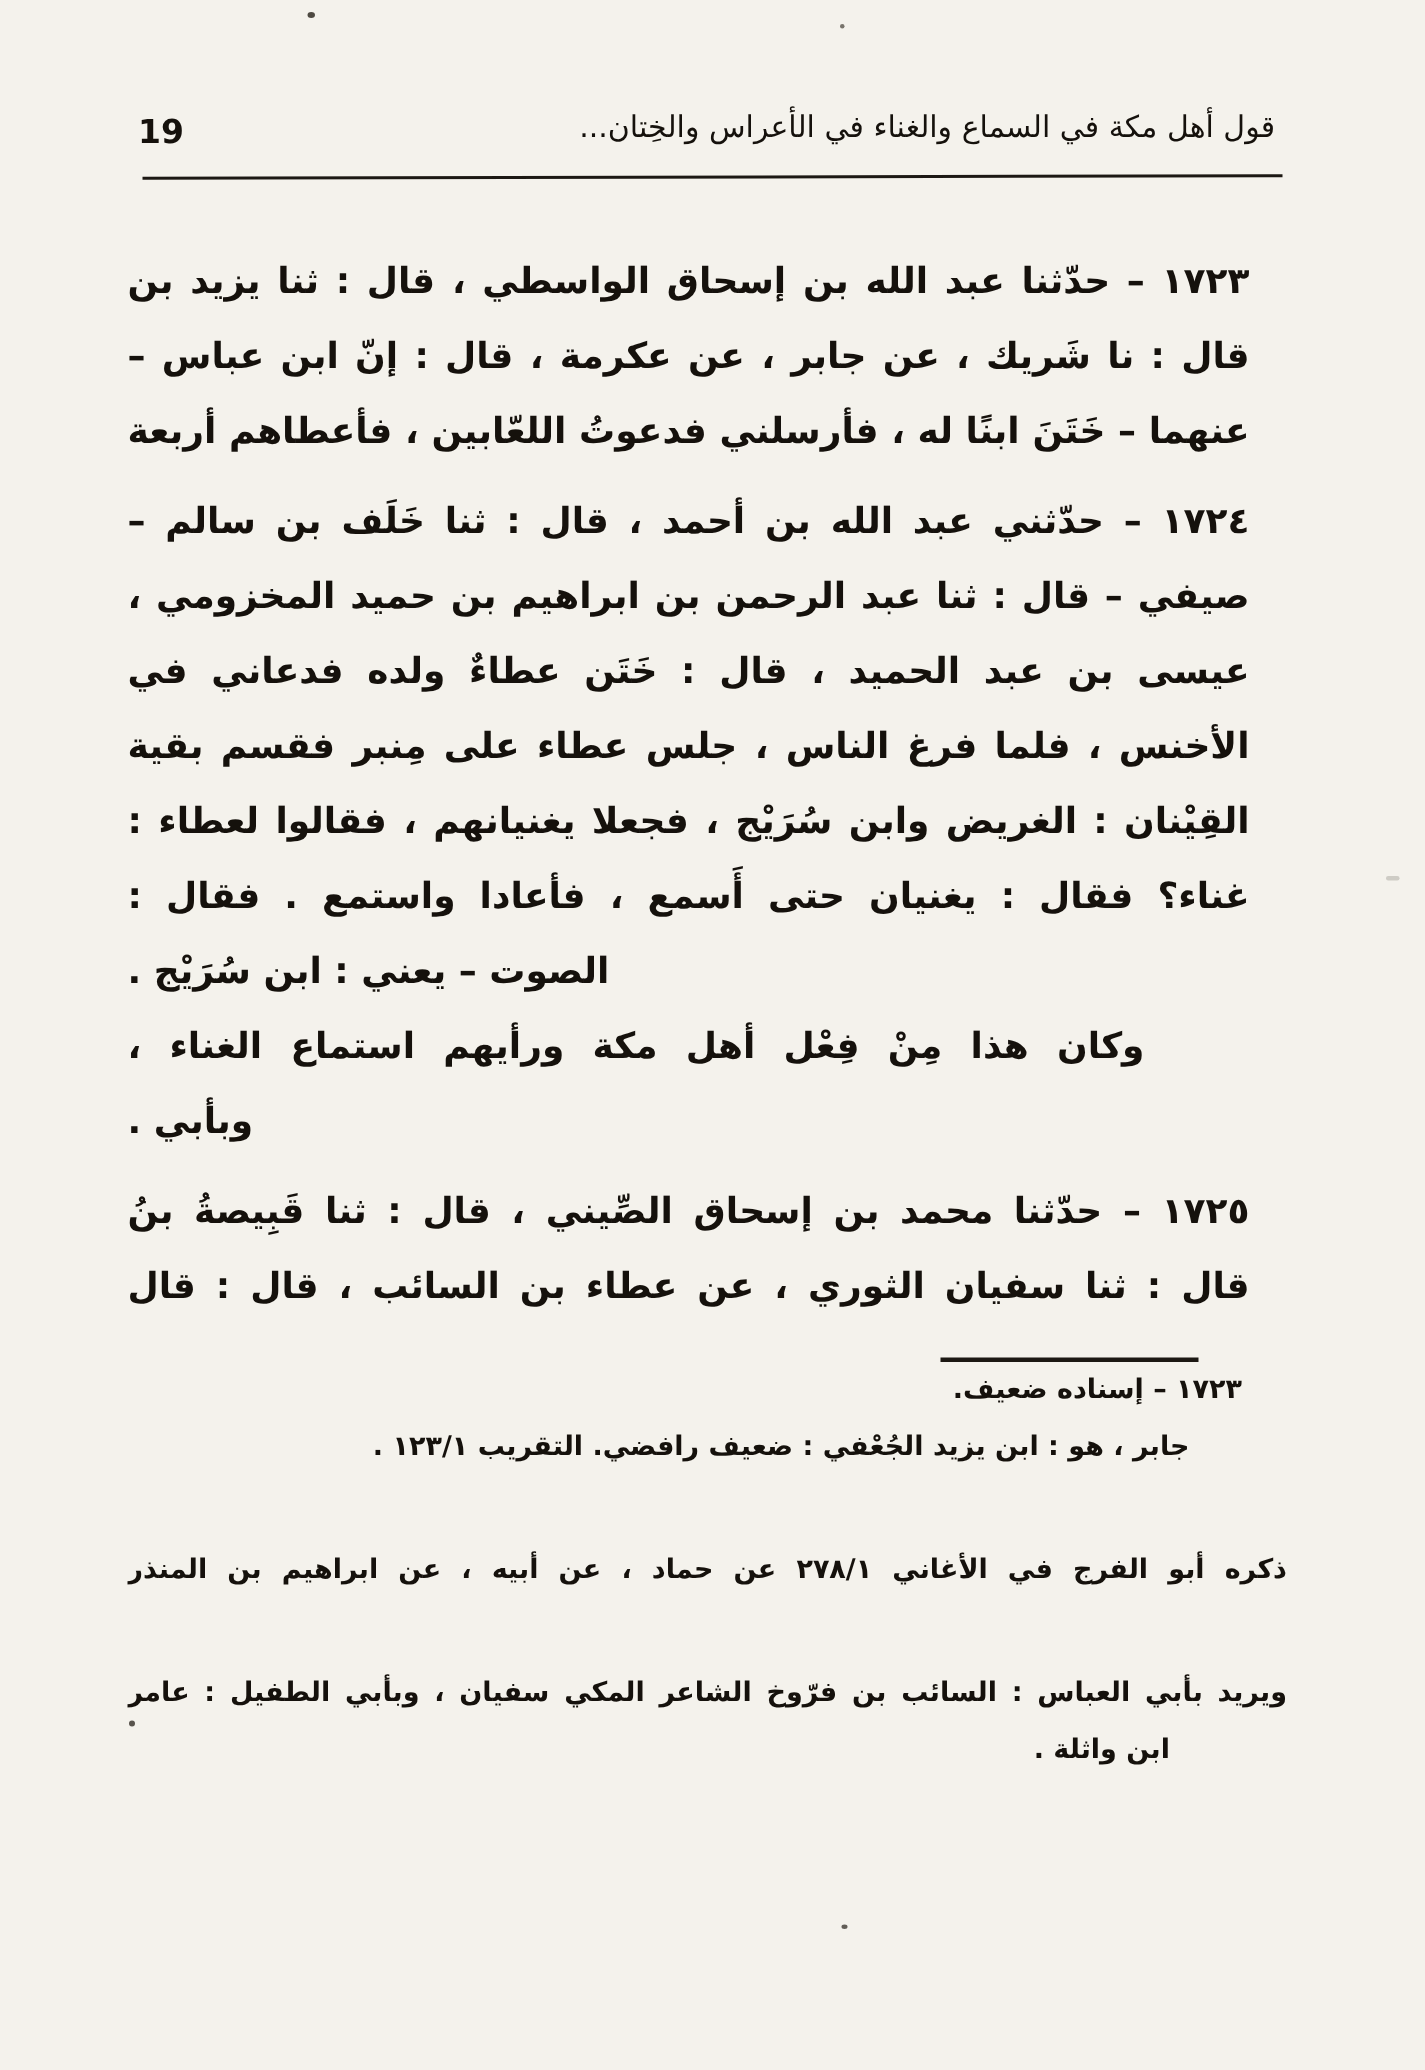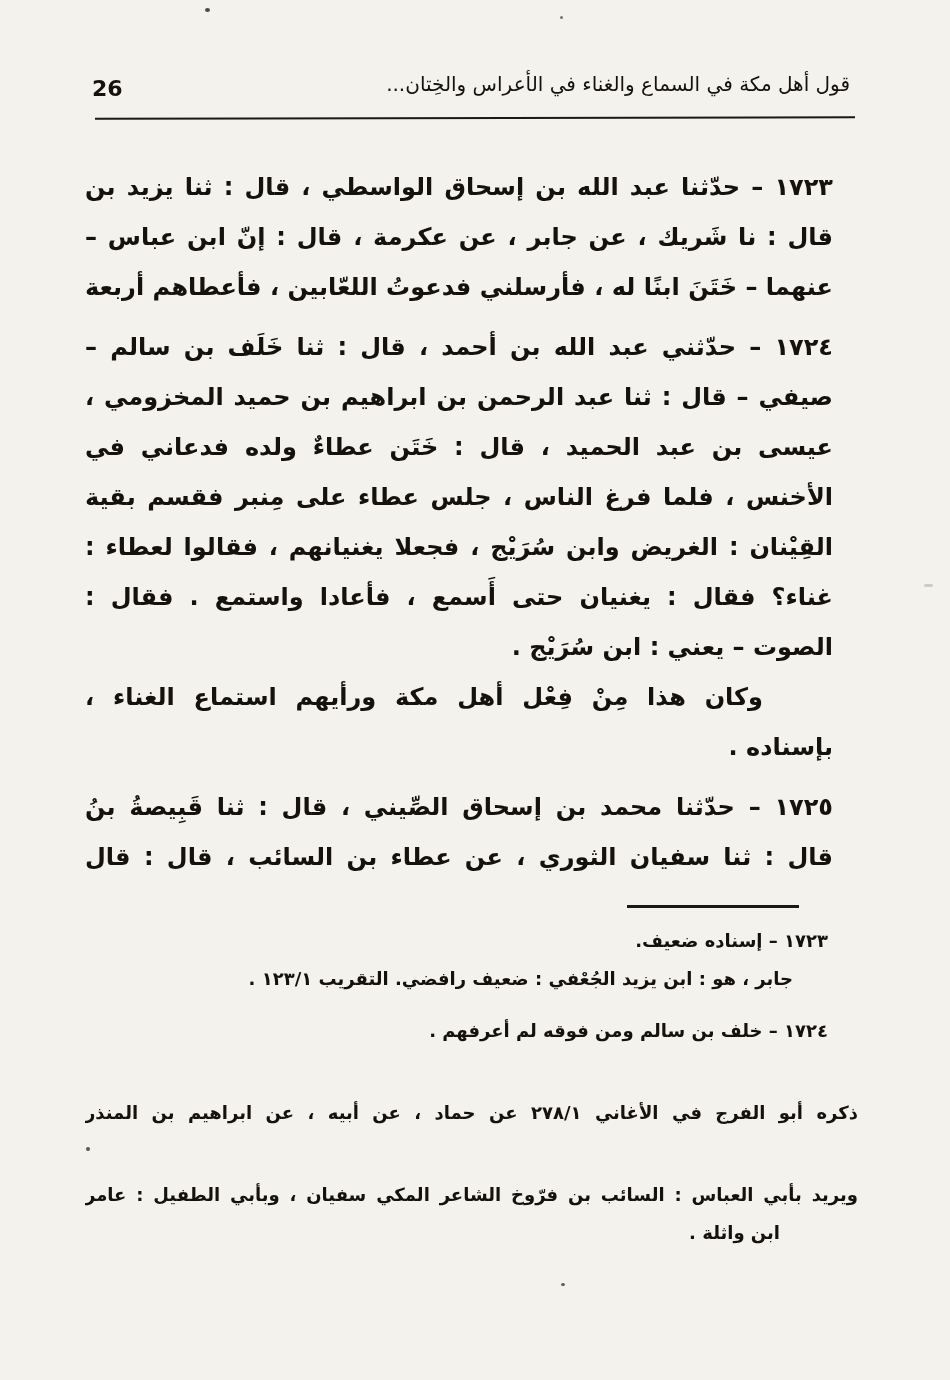--- a/index.html
+++ b/index.html
@@ -33,83 +33,82 @@
     position:absolute;top:117px;right:95px;left:95px;height:2px;
     background:#1c1813;
     transform:rotate(-0.12deg);
   }
   
   .body-text{
     position:absolute;top:162px;right:117px;left:85px;
     font-size:24px;font-weight:700;
     line-height:50px;
   }
-  .bl{height:50px;white-space:nowrap;text-align:right;}
+  .bl{height:50px;white-space:nowrap;text-align:left;}
   .bl.j{white-space:normal;text-align:justify;text-align-last:justify;overflow:hidden;}
   .bl.gap{margin-top:10px;}
   .bl.ind{padding-right:70px;}
   
   .fn-rule{
     position:absolute;top:905px;left:627px;width:172px;height:3px;
     background:#1c1813;
   }
   .footnotes{
     position:absolute;top:908px;right:92px;left:85px;
     font-size:18px;font-weight:700;
     line-height:38px;
   }
   .fl{height:38px;white-space:nowrap;text-align:right;}
   .fl.j{white-space:normal;text-align:justify;text-align-last:justify;overflow:hidden;margin-top:44px;}
   .fl.gap{margin-top:10px;}
-  .fl.pr30{padding-right:30px;margin-top:14px;}
+  .fl.pr30{padding-right:30px;}
   .fl.pr55{padding-right:55px;}
   .fl.pr65{padding-right:65px;}
   .fl.pr78{padding-right:78px;}
   
   .speck{position:absolute;background:#241f18;border-radius:50%;}
   .s1{left:205px;top:8px;width:5px;height:4px;opacity:.8;}
   .s2{left:560px;top:16px;width:3px;height:3px;opacity:.6;}
   .s3{left:86px;top:1147px;width:4px;height:4px;opacity:.75;}
   .s4{left:561px;top:1283px;width:4px;height:3px;opacity:.7;}
   .s5{left:924px;top:584px;width:9px;height:3px;opacity:.18;border-radius:2px;}
 </style>
 </head>
 <body>
 
 <div class="page">
 
   <div class="hdr">
     <div class="hdr-title">قول أهل مكة في السماع والغناء في الأعراس والخِتان...</div>
-    <div class="hdr-num">26</div>
+    <div class="hdr-num">19</div>
   </div>
   <div class="hdr-rule"></div>
 
   <div class="body-text">
     <div class="bl j">١٧٢٣ –  حدّثنا عبد الله بن إسحاق الواسطي ، قال : ثنا يزيد بن هارون ،</div>
     <div class="bl j">قال : نا شَريك ، عن جابر ، عن عكرمة ، قال : إنّ ابن عباس – رضي الله</div>
     <div class="bl j">عنهما – خَتَنَ ابنًا له ، فأرسلني فدعوتُ اللعّابين ، فأعطاهم أربعة دراهم .</div>
     <div class="bl j gap">١٧٢٤ –  حدّثني عبد الله بن أحمد ، قال : ثنا خَلَف بن سالم – مولى ابن</div>
     <div class="bl j">صيفي – قال : ثنا عبد الرحمن بن ابراهيم بن حميد المخزومي ، عن عمه</div>
     <div class="bl j">عيسى بن عبد الحميد ، قال : خَتَن عطاءٌ ولده فدعاني في ولِيمتِه ، في دار</div>
     <div class="bl j">الأخنس ، فلما فرغ الناس ، جلس عطاء على مِنبر فقسم بقية الطعام ، ودعا</div>
     <div class="bl j">القِيْنان : الغريض وابن سُرَيْج ، فجعلا يغنيانهم ، فقالوا لعطاء : أيهما أحسن</div>
     <div class="bl j">غناء؟ فقال : يغنيان حتى أَسمع ، فأعادا واستمع . فقال : احسنهما الرّقيق</div>
     <div class="bl">الصوت – يعني : ابن سُرَيْج .</div>
     <div class="bl j ind">وكان هذا مِنْ فِعْل أهل مكة ورأيهم استماع الغناء ، ويروون فيه</div>
-    <div class="bl">بإسناده .</div>
+    <div class="bl">وبأبي .</div>
     <div class="bl j gap">١٧٢٥ –  حدّثنا محمد بن إسحاق الصِّيني ، قال : ثنا قَبِيصةُ بنُ عُقْبة ،</div>
     <div class="bl j">قال : ثنا سفيان الثوري ، عن عطاء بن السائب ، قال : قال سعيد بن جُبير</div>
   </div>
 
   <div class="fn-rule"></div>
 
   <div class="footnotes">
     <div class="fl pr30">١٧٢٣ – إسناده ضعيف.</div>
     <div class="fl pr65">جابر ، هو : ابن يزيد الجُعْفي : ضعيف رافضي. التقريب ١٢٣/١ .</div>
-    <div class="fl pr30 gap">١٧٢٤ – خلف بن سالم ومن فوقه لم أعرفهم .</div>
     <div class="fl j">ذكره أبو الفرج في الأغاني ٢٧٨/١ عن حماد ، عن أبيه ، عن ابراهيم بن المنذر</div>
     <div class="fl j">ويريد بأبي العباس : السائب بن فرّوخ الشاعر المكي سفيان ، وبأبي الطفيل : عامر</div>
     <div class="fl pr78">ابن واثلة .</div>
   </div>
 
   <div class="speck s1"></div>
   <div class="speck s2"></div>
   <div class="speck s3"></div>
   <div class="speck s4"></div>
   <div class="speck s5"></div>

